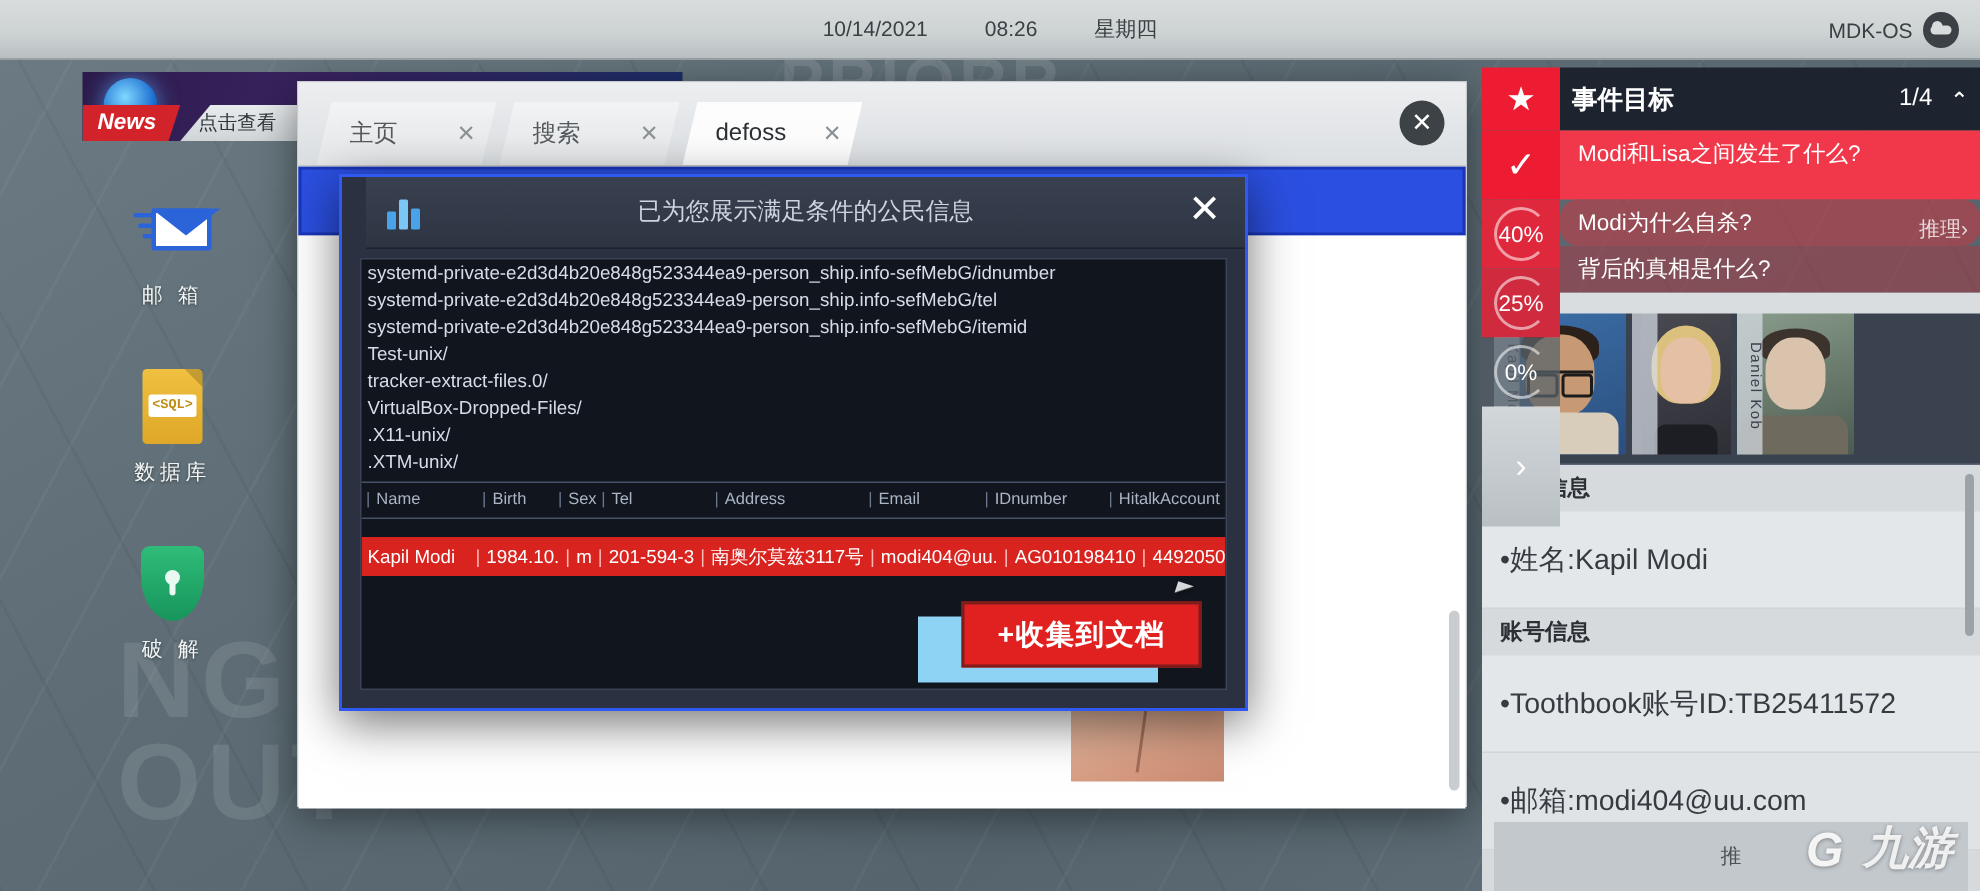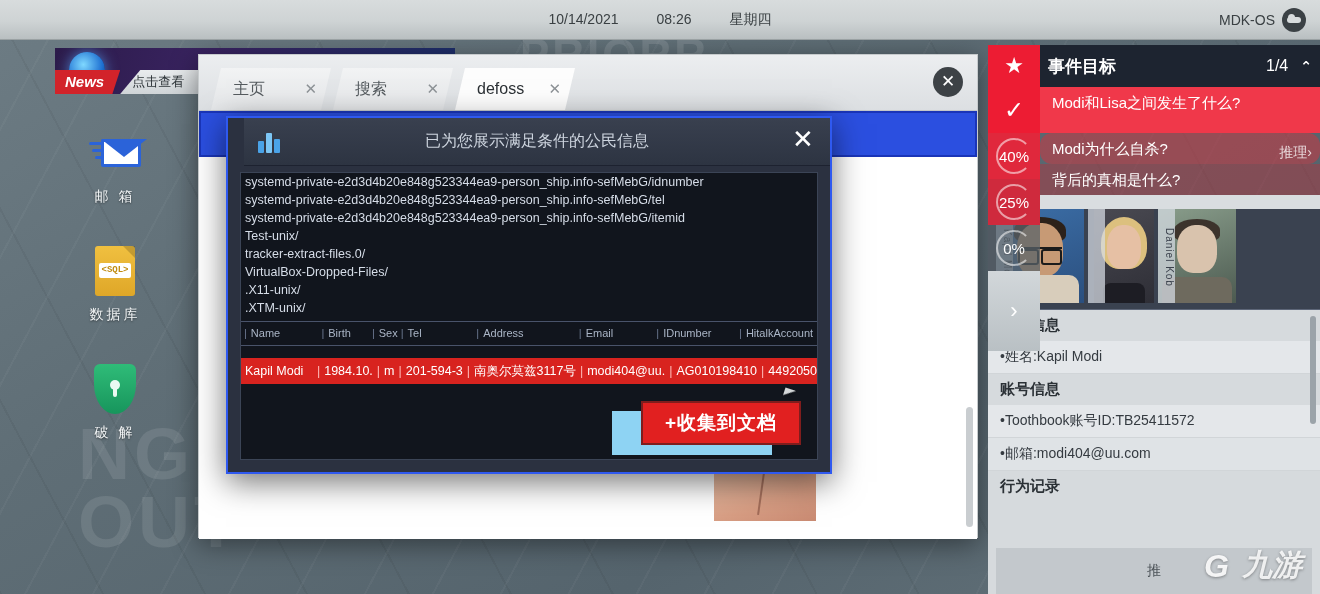--- a/index.html
+++ b/index.html
@@ -370,21 +370,21 @@
   
   #info {
     position:absolute; right:0; top:310px; width:332px; bottom:0; z-index:23;
     background:#d6dadd; overflow:hidden;
   }
   .info-sec {
     padding:6px 12px; font-size:15px; font-weight:bold; color:#2b3136;
     background:#d6dadd;
   }
   .info-row {
-    padding:7px 12px; font-size:14px; color:#353b41;
+    padding:19px 12px; font-size:19px; color:#353b41;
     background:#e4e7ea; border-bottom:1px solid #d1d5d8;
   }
   .info-row:nth-child(odd) { background:#dfe3e6; }
   #info-scroll {
     position:absolute; right:4px; top:6px; width:6px; height:108px;
     background:#9ba3a9; border-radius:3px;
   }
   #info-bottom {
     position:absolute; left:8px; right:8px; bottom:0; height:46px;
     background:#c3c8cc; color:#4c5358; font-size:14px;

